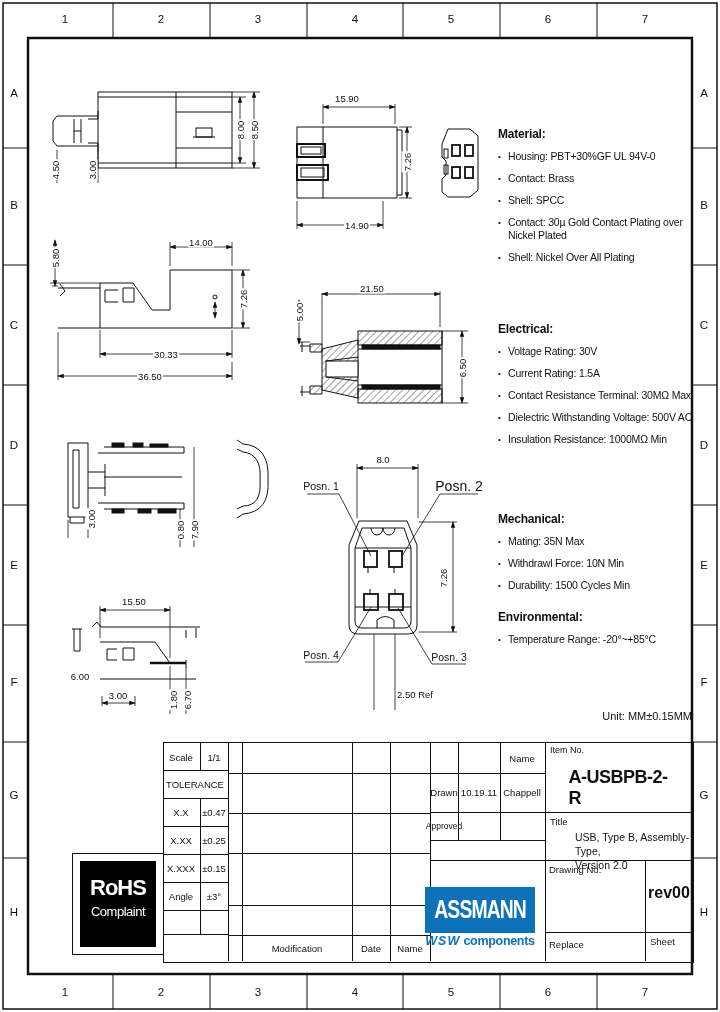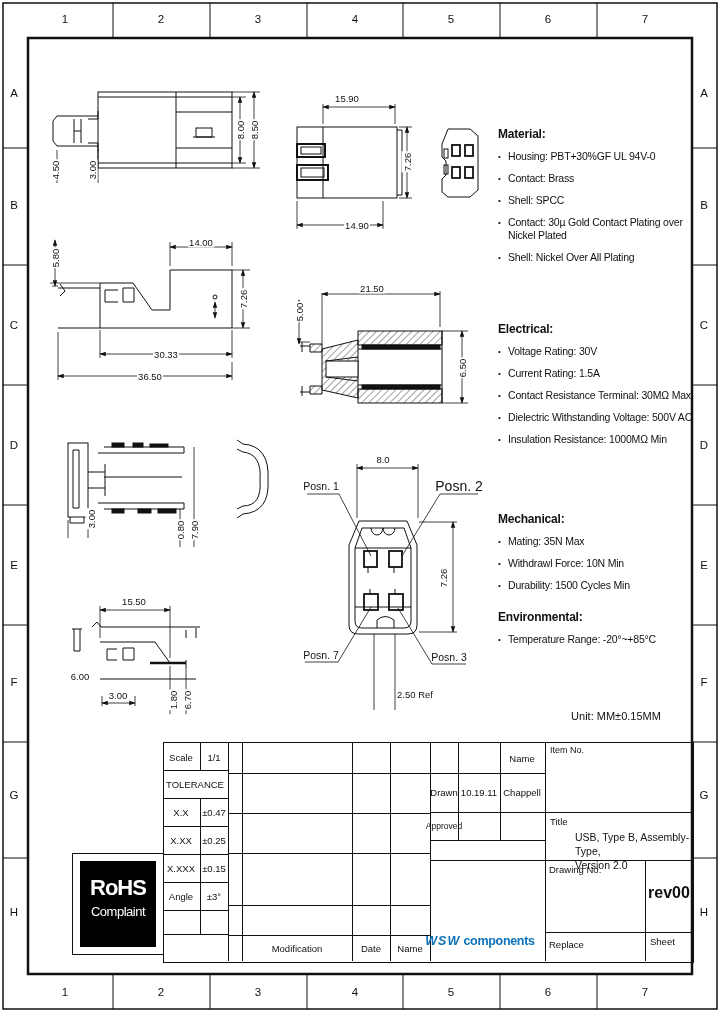--- a/index.html
+++ b/index.html
@@ -7,21 +7,21 @@
         font-family:"Liberation Sans","DejaVu Sans",sans-serif;color:#111;}
   svg{position:absolute;left:0;top:0;}
   .lbl{position:absolute;transform:translate(-50%,-50%);font-size:9.5px;white-space:nowrap;color:#111;}
   .lbl.rot{transform:translate(-50%,-50%) rotate(-90deg);}
   .lbl.bg{background:#fff;padding:0 1px;}
   .gl{position:absolute;transform:translate(-50%,-50%);font-size:11.5px;color:#111;}
   .spec{position:absolute;width:202px;}
   .spec-h{font-size:12px;font-weight:bold;margin-bottom:9px;letter-spacing:-.2px;}
   .spec-i{display:flex;font-size:10.5px;line-height:13px;margin-bottom:9px;letter-spacing:-.2px;}
   .spec-i .b{width:10px;flex:0 0 10px;font-size:8px;line-height:13px;}
-  .unit{position:absolute;left:540px;top:710px;width:152px;text-align:center;font-size:11px;}
+  .unit{position:absolute;left:540px;top:710px;width:152px;text-align:right;font-size:11px;}
   .tlh{position:absolute;background:#111;height:1px;}
   .tlv{position:absolute;background:#111;width:1px;}
   #titleblock-border{position:absolute;left:163px;top:742px;width:529px;height:219px;border:1.5px solid #111;}
   .tb{position:absolute;font-size:9.5px;white-space:nowrap;}
   .tb.c{transform:translate(-50%,-50%);}
   .itemno{position:absolute;transform:translate(-50%,-50%);font-size:18px;font-weight:bold;letter-spacing:-.5px;}
   .rev{position:absolute;transform:translate(-50%,-50%);font-size:16px;font-weight:bold;}
   .titleval{position:absolute;left:575px;top:818px;width:116px;font-size:10.5px;line-height:14px;margin-top:12px;}
   #rohs{position:absolute;left:72px;top:853px;width:90px;height:100px;border:1.5px solid #111;
         display:flex;align-items:center;justify-content:center;}
@@ -227,21 +227,21 @@
 <span class="lbl bg" style="left:134px;top:601px">15.50</span>
 <span class="lbl bg" style="left:80px;top:676px">6.00</span>
 <span class="lbl bg" style="left:118px;top:695px">3.00</span>
 <span class="lbl rot bg" style="left:173px;top:700px">1.80</span>
 <span class="lbl rot bg" style="left:187px;top:700px">6.70</span>
 <span class="lbl bg" style="left:383px;top:459px">8.0</span>
 <span class="lbl rot bg" style="left:443px;top:578px">7.26</span>
 <span class="lbl bg" style="left:415px;top:694px">2.50 Ref</span>
 <span class="lbl" style="left:321px;top:486px;font-size:10.5px">Posn. 1</span>
 <span class="lbl" style="left:459px;top:486px;font-size:14px">Posn. 2</span>
-<span class="lbl" style="left:321px;top:655px;font-size:10.5px">Posn. 7</span>
+<span class="lbl" style="left:321px;top:655px;font-size:10.5px">Posn. 4</span>
 <span class="lbl" style="left:449px;top:657px;font-size:10.5px">Posn. 3</span>
 
 <div class="spec" style="left:498px;top:127px">
   <div class="spec-h">Material:</div>
   <div class="spec-i">
         <span class="b">•</span>
         <span>Housing: PBT+30%GF UL 94V-0</span>
       </div>
   <div class="spec-i">
         <span class="b">•</span>
@@ -354,35 +354,39 @@
 <span class="tb c" style="left:214px;top:896px">±3°</span>
 <span class="tb c" style="left:297px;top:948px">Modification</span>
 <span class="tb c" style="left:371px;top:948px">Date</span>
 <span class="tb c" style="left:410px;top:948px">Name</span>
 <span class="tb c" style="left:522px;top:758px">Name</span>
 <span class="tb c" style="left:444px;top:792px">Drawn</span>
 <span class="tb c" style="left:479px;top:792px">10.19.11</span>
 <span class="tb c" style="left:522px;top:792px">Chappell</span>
 <span class="tb c" style="left:444px;top:826px;font-size:8.5px">Approved</span>
 <span class="tb" style="left:550px;top:745px;font-size:9px">Item No.</span>
+<span class="itemno" style="left:619px;top:788px">A-USBPB-2-R</span>
 <span class="tb" style="left:550px;top:816px">Title</span>
 <div class="titleval">
   <div>USB, Type B, Assembly-Type,</div>
   <div>Version 2.0</div>
 </div>
 <span class="tb" style="left:549px;top:864px">Drawing No.</span>
 <span class="rev" style="left:669px;top:893px">rev00</span>
 <span class="tb" style="left:549px;top:939px">Replace</span>
 <span class="tb" style="left:650px;top:936px">Sheet</span>
 
 <div id="rohs">
   <div id="rohs-inner">
     <div class="r1">RoHS</div>
     <div class="r2">Complaint</div>
   </div>
 </div>
 
+<div id="assmann">
+  <span>ASSMANN</span>
+</div>
 <div id="wsw-line">
   <span class="wsw">WSW</span>
   <span>components</span>
 </div>
 
 </div>
 
 </body></html>

